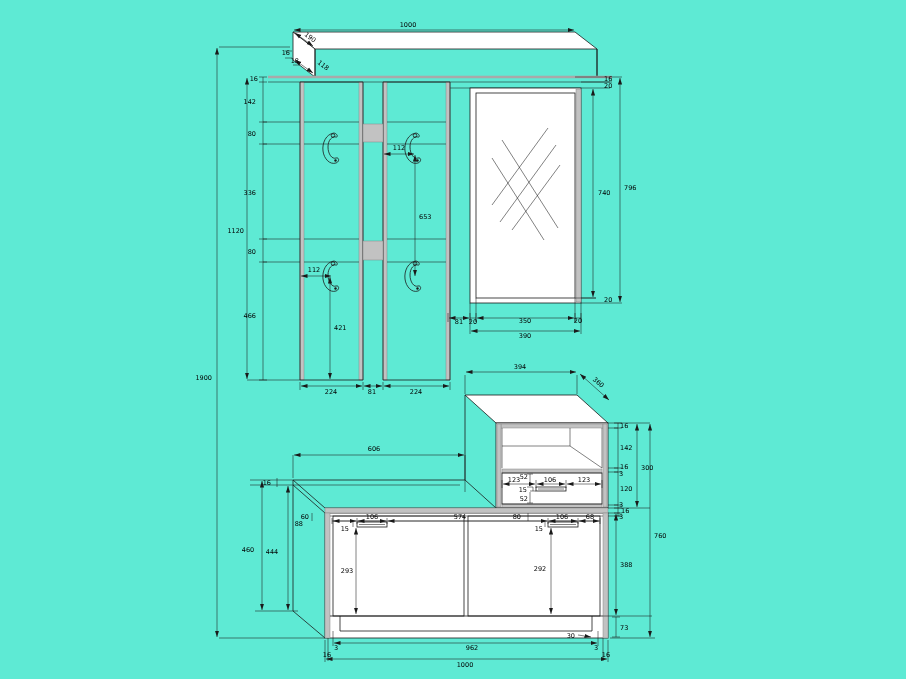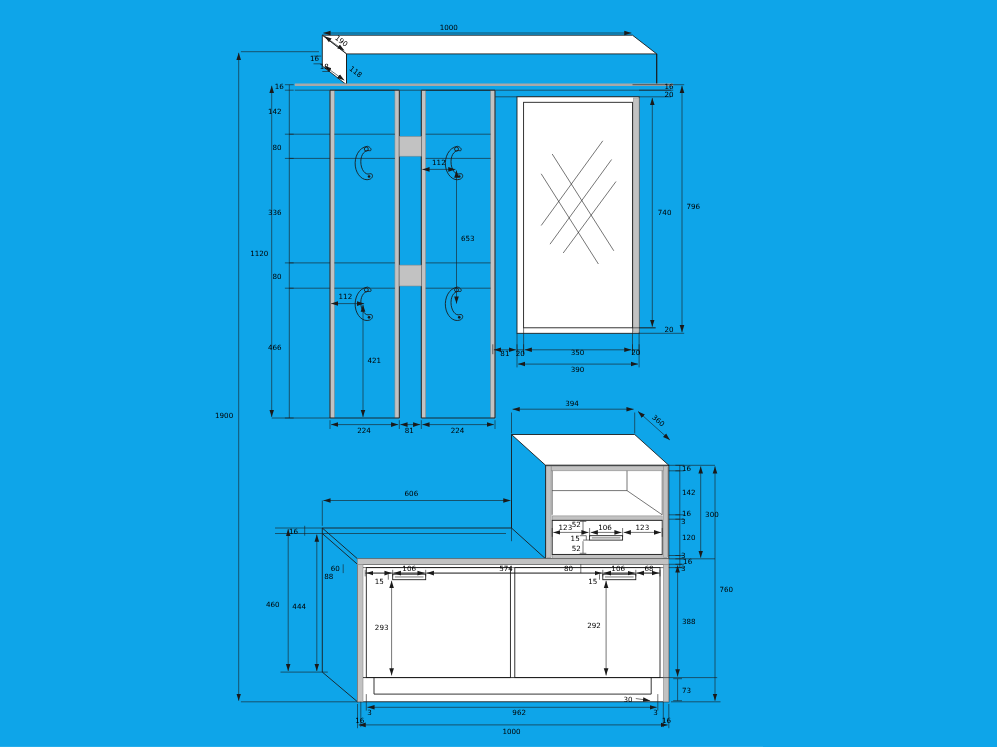--- a/index.html
+++ b/index.html
@@ -1,16 +1,16 @@
 <!DOCTYPE html>
 <html><head>
 <meta charset="utf-8">
 <style>
   html,body{margin:0;padding:0;background:#ffffff;}
-  #stage{position:relative;width:906px;height:679px;background:#0ea5e9;overflow:hidden;}
+  #stage{position:relative;width:906px;height:679px;background:#5eead4;overflow:hidden;}
   svg{position:absolute;left:0;top:0;}
   .e{stroke:#1a1a1a;stroke-width:0.8;fill:none;}
   .ef{stroke:#1a1a1a;stroke-width:0.8;fill:#ffffff;}
   .t{stroke:#1a1a1a;stroke-width:0.55;fill:none;}
   .d{stroke:#1a1a1a;stroke-width:0.55;fill:none;}
   .g{stroke:#868686;stroke-width:0.5;fill:#c2c2c2;}
   .gl{stroke:#a9a9a9;stroke-width:2.4;fill:none;}
   text.lb{font-family:"DejaVu Sans",sans-serif;font-size:6.5px;fill:#000;}
 </style>
 </head>

